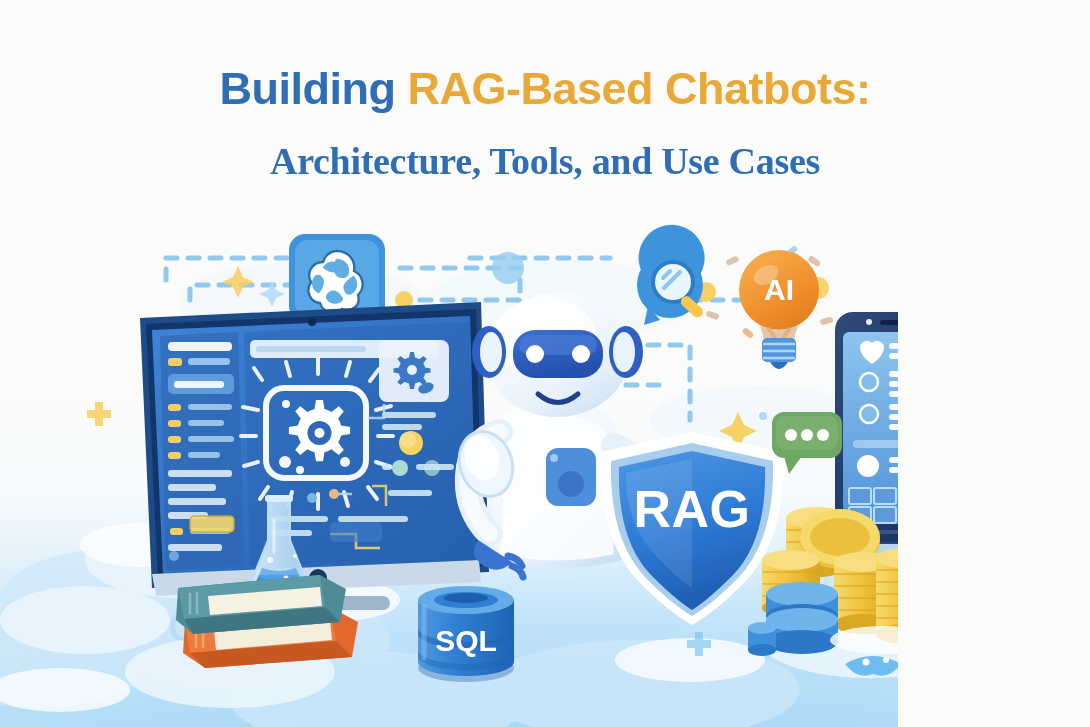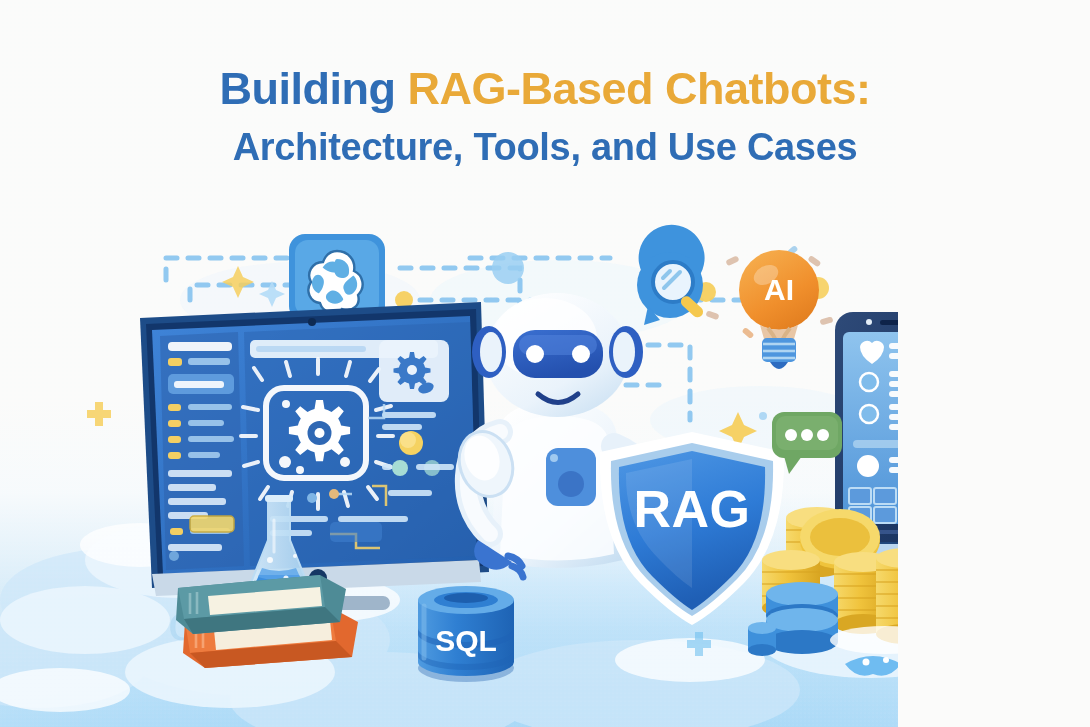--- a/index.html
+++ b/index.html
@@ -18,21 +18,21 @@
   .title-block {
     position:absolute; left:0; top:62px; width:1090px;
     text-align:center; z-index:40; pointer-events:none;
   }
   .title-line1 {
     font-size:45px; font-weight:bold; letter-spacing:-0.5px;
     line-height:1.18; white-space:nowrap;
   }
   .title-line2 {
     font-size:38px; font-weight:bold; letter-spacing:-0.3px;
-    line-height:1.3; margin-top:8px; white-space:nowrap;
+    line-height:1.3; margin-top:22px; white-space:nowrap;font-family:Liberation Serif, serif;
   }
   .t-blue  { color:#2F6DB5; }
   .t-amber { color:#E9A938; }
 
   
   .art { position:absolute; inset:0; width:1090px; height:727px; z-index:20; }
 
   .txt-rag {
     font-size:52px; font-weight:bold; fill:#ffffff;
     font-family:"Liberation Sans", sans-serif;

